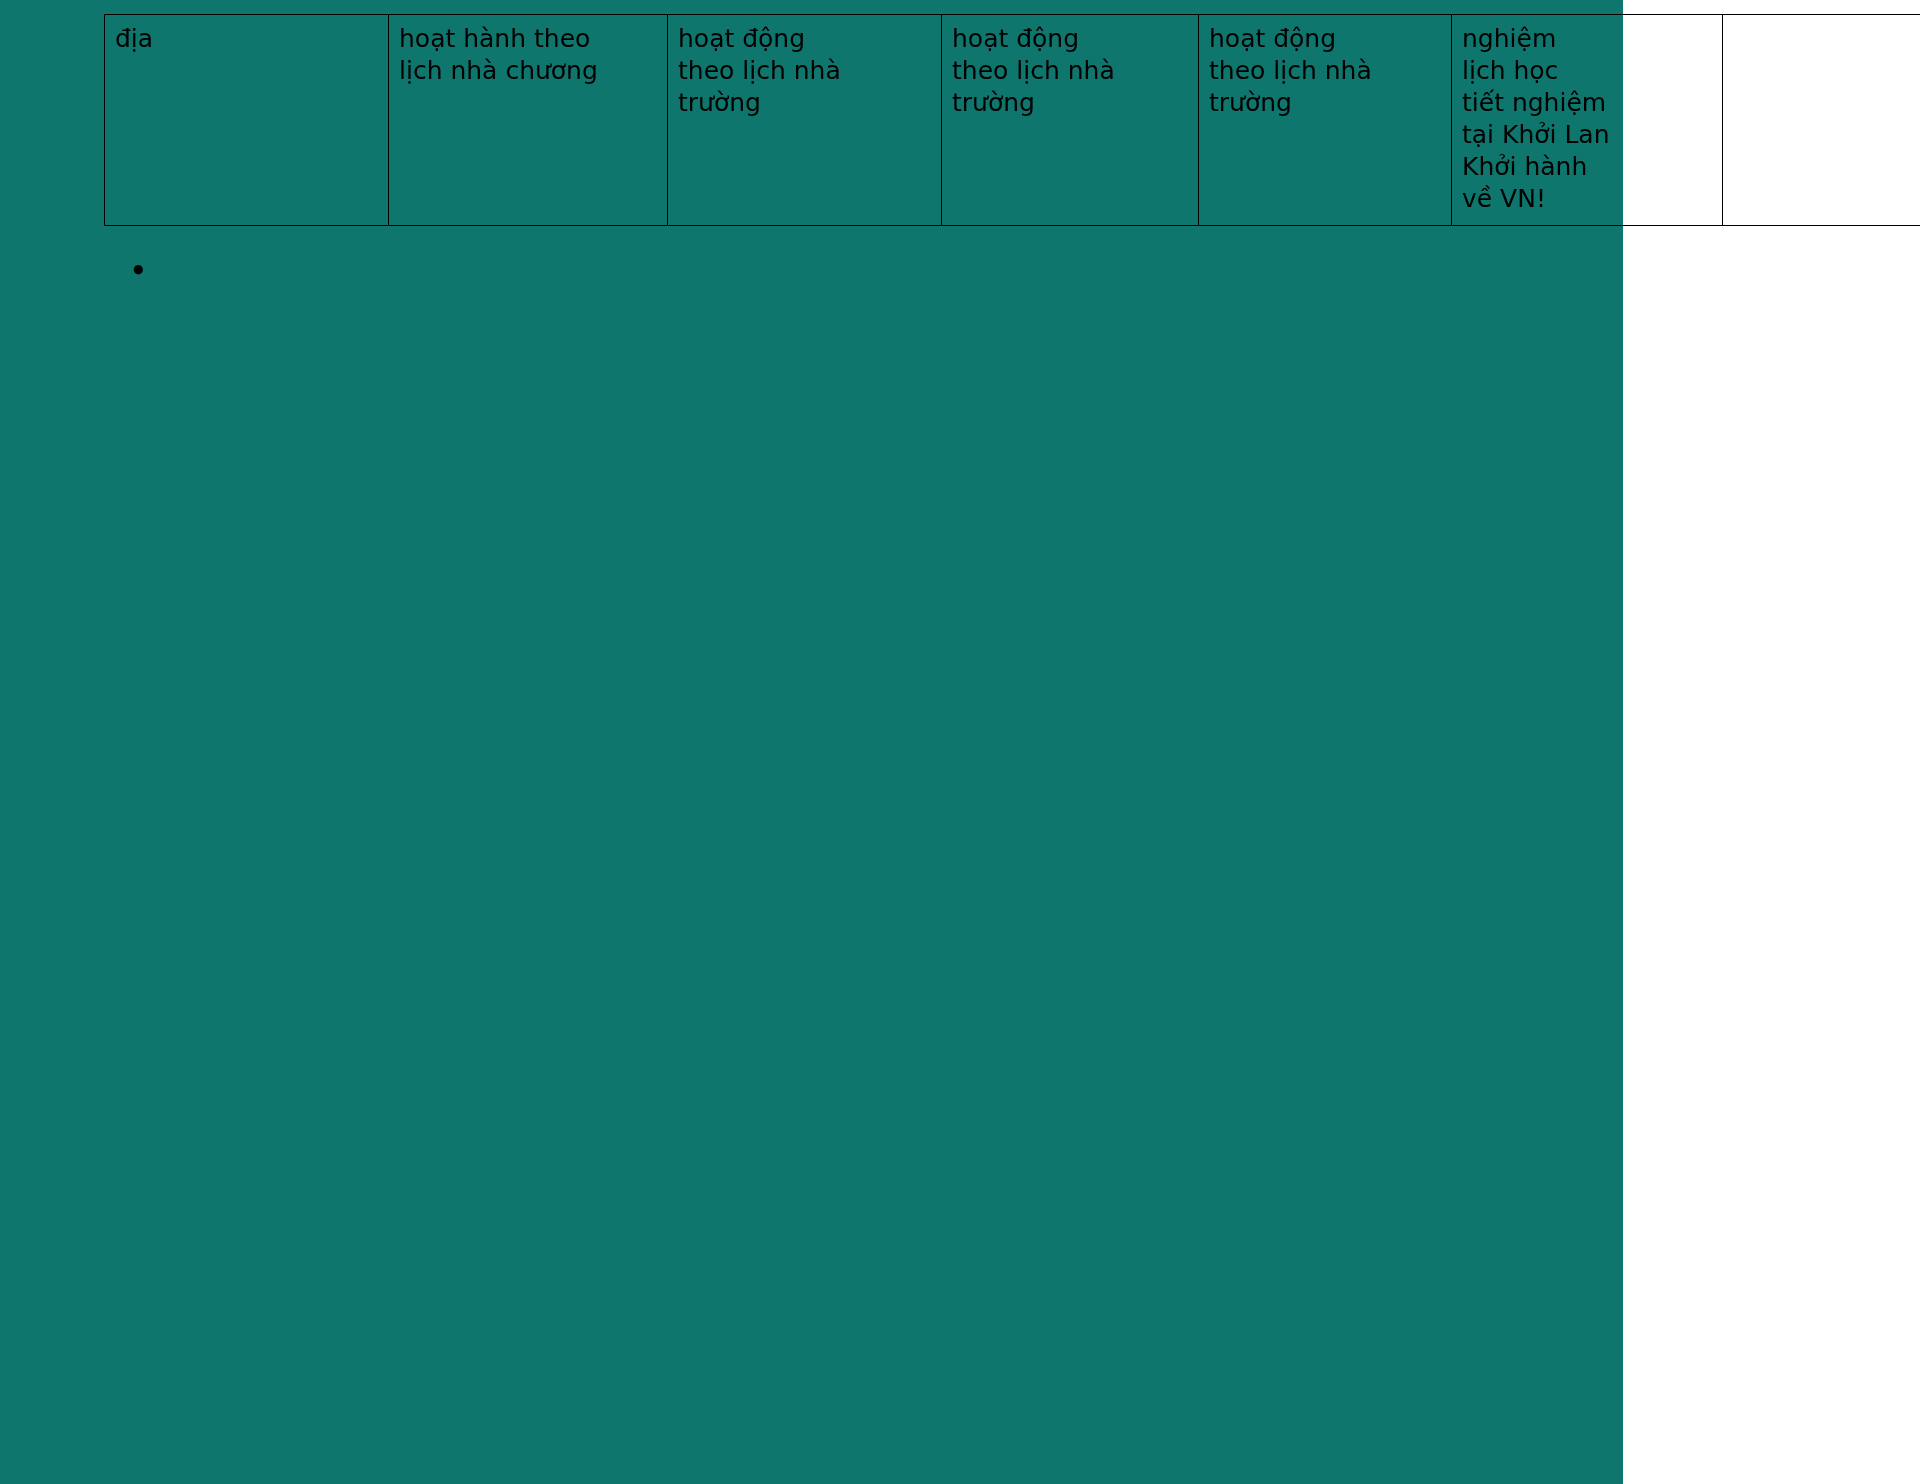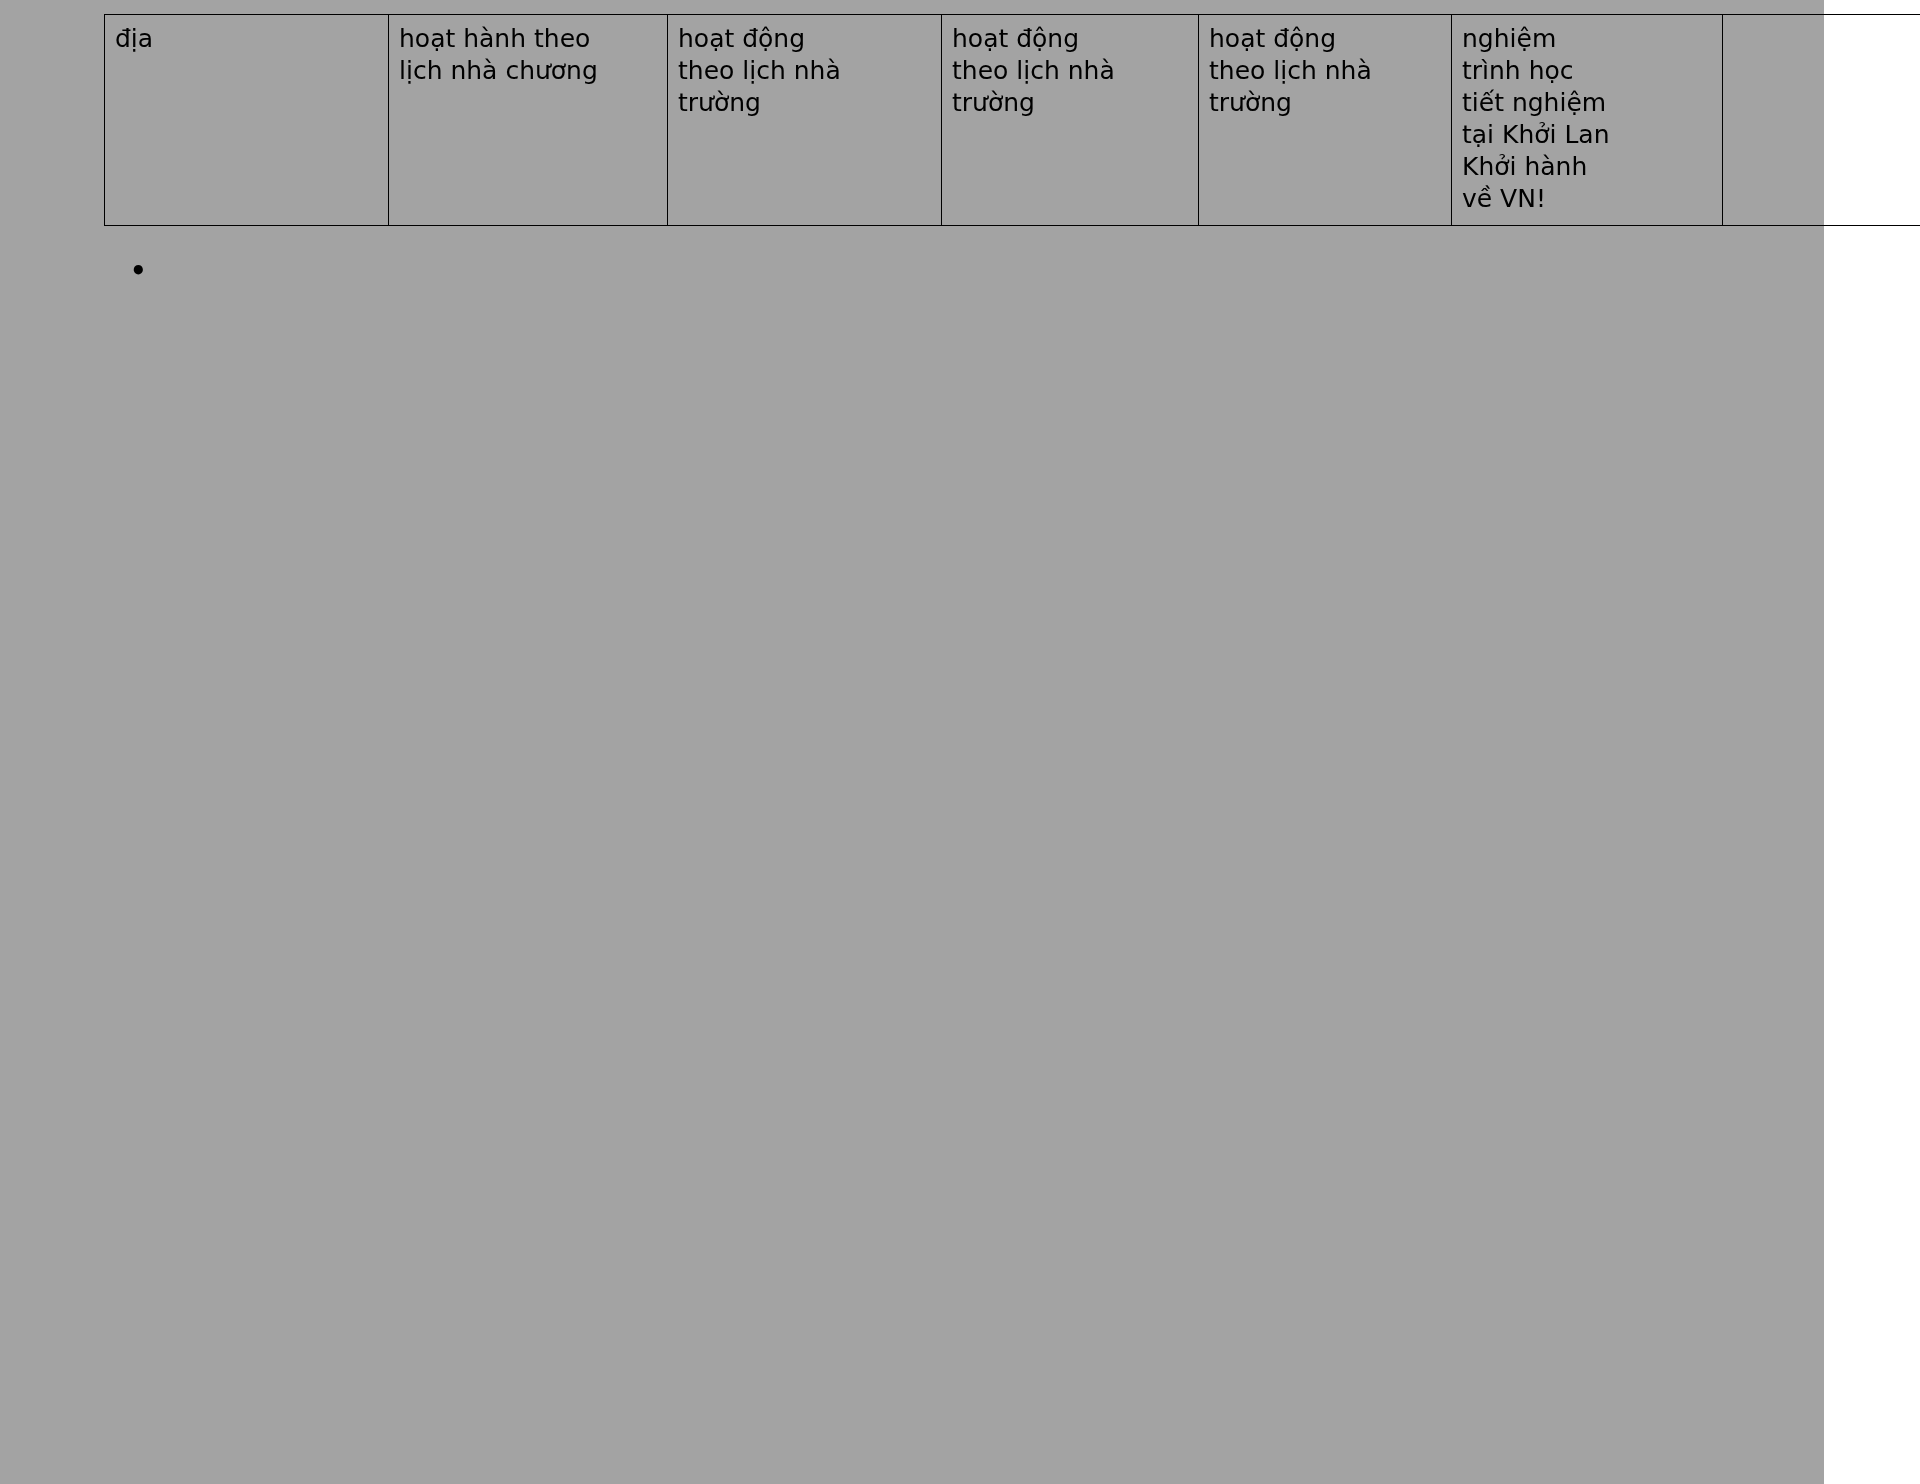--- a/index.html
+++ b/index.html
@@ -9,23 +9,23 @@
   }
   body {
     width: 1920px;
     height: 1484px;
     font-family: "DejaVu Sans", sans-serif;
     color: #000000;
     overflow: hidden;
   }
   .page {
     position: relative;
-    width: 1824px;
+    width: 1623px;
     height: 1484px;
-    background: #a3a3a3;
+    background: #0f766e;
   }
   .doc-body {
     position: absolute;
     left: 104px;
     top: 14px;
     width: 1740px;
   }
   table.schedule {
     border-collapse: collapse;
     table-layout: fixed;
@@ -95,21 +95,21 @@
             <span class="cell-line">theo lịch nhà</span>
             <span class="cell-line">trường</span>
           </td>
           <td class="c4">
             <span class="cell-line">hoạt động</span>
             <span class="cell-line">theo lịch nhà</span>
             <span class="cell-line">trường</span>
           </td>
           <td class="c5">
             <span class="cell-line">nghiệm</span>
-            <span class="cell-line">trình học</span>
+            <span class="cell-line">lịch học</span>
             <span class="cell-line">tiết nghiệm</span>
             <span class="cell-line">tại Khởi Lan</span>
             <span class="cell-line">Khởi hành</span>
             <span class="cell-line">về VN!</span>
           </td>
           <td class="c6"></td>
         </tr>
       </tbody>
     </table>
 

